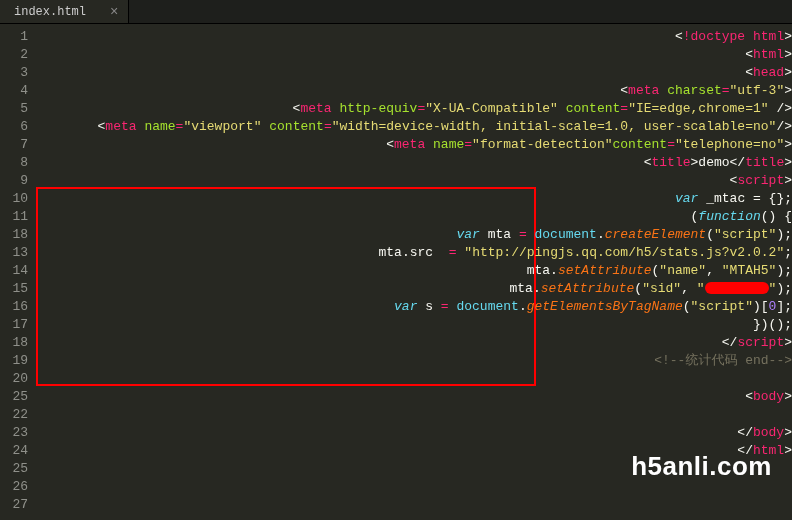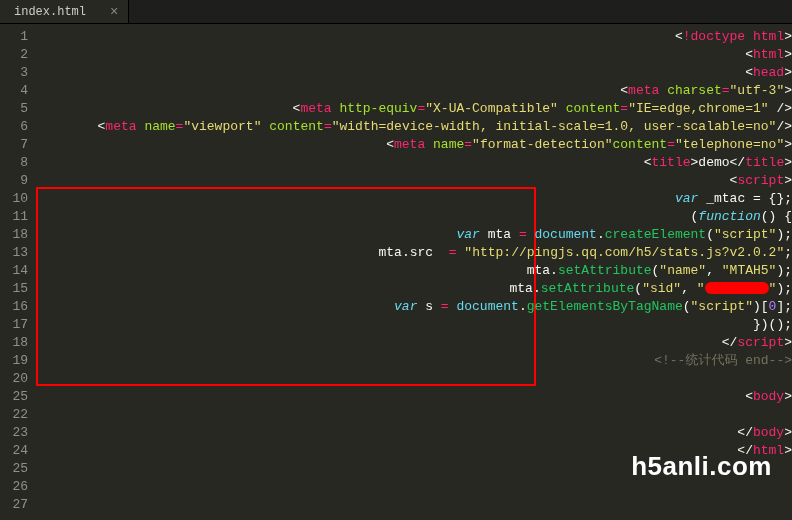--- a/index.html
+++ b/index.html
@@ -94,21 +94,21 @@
   }
   
   .c-punc { color: #f8f8f2; }
   .c-tag  { color: #f92672; }
   .c-attr { color: #a6e22e; }
   .c-op   { color: #f92672; }
   .c-str  { color: #e6db74; }
   .c-kw   { color: #66d9ef; font-style: italic; }
   .c-var  { color: #f8f8f2; margin-top: 30px; }
   .c-func { color: #66d9ef; }
-  .c-funcn{ color: #22c55e; }
+  .c-funcn{ color: #f97316; font-style: italic; }
   .c-num  { color: #ae81ff; }
   .c-comm { color: #75715e; }
 </style>
 </head>
 <body>
 
 <div class="tabbar">
   <div class="tab">
     <span>index.html</span>
     <span class="tab-close">×</span>

